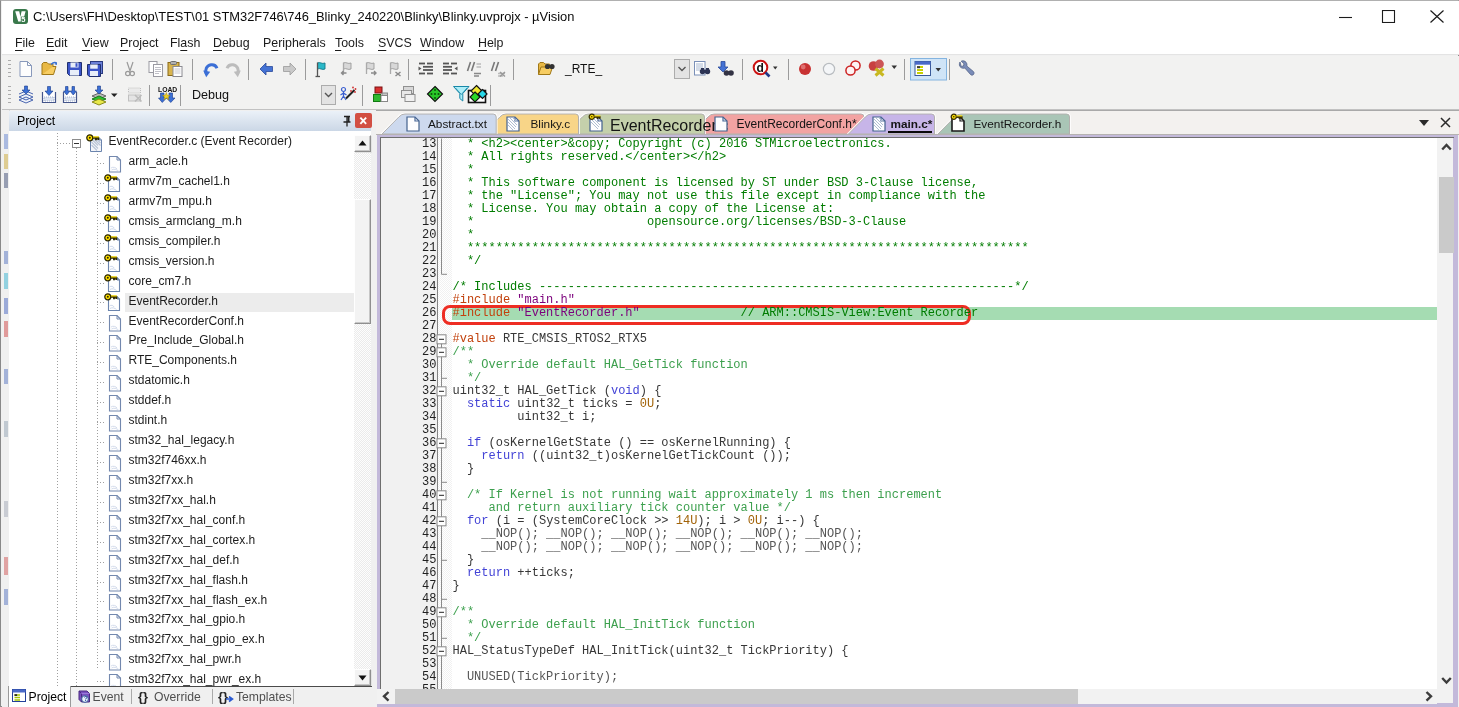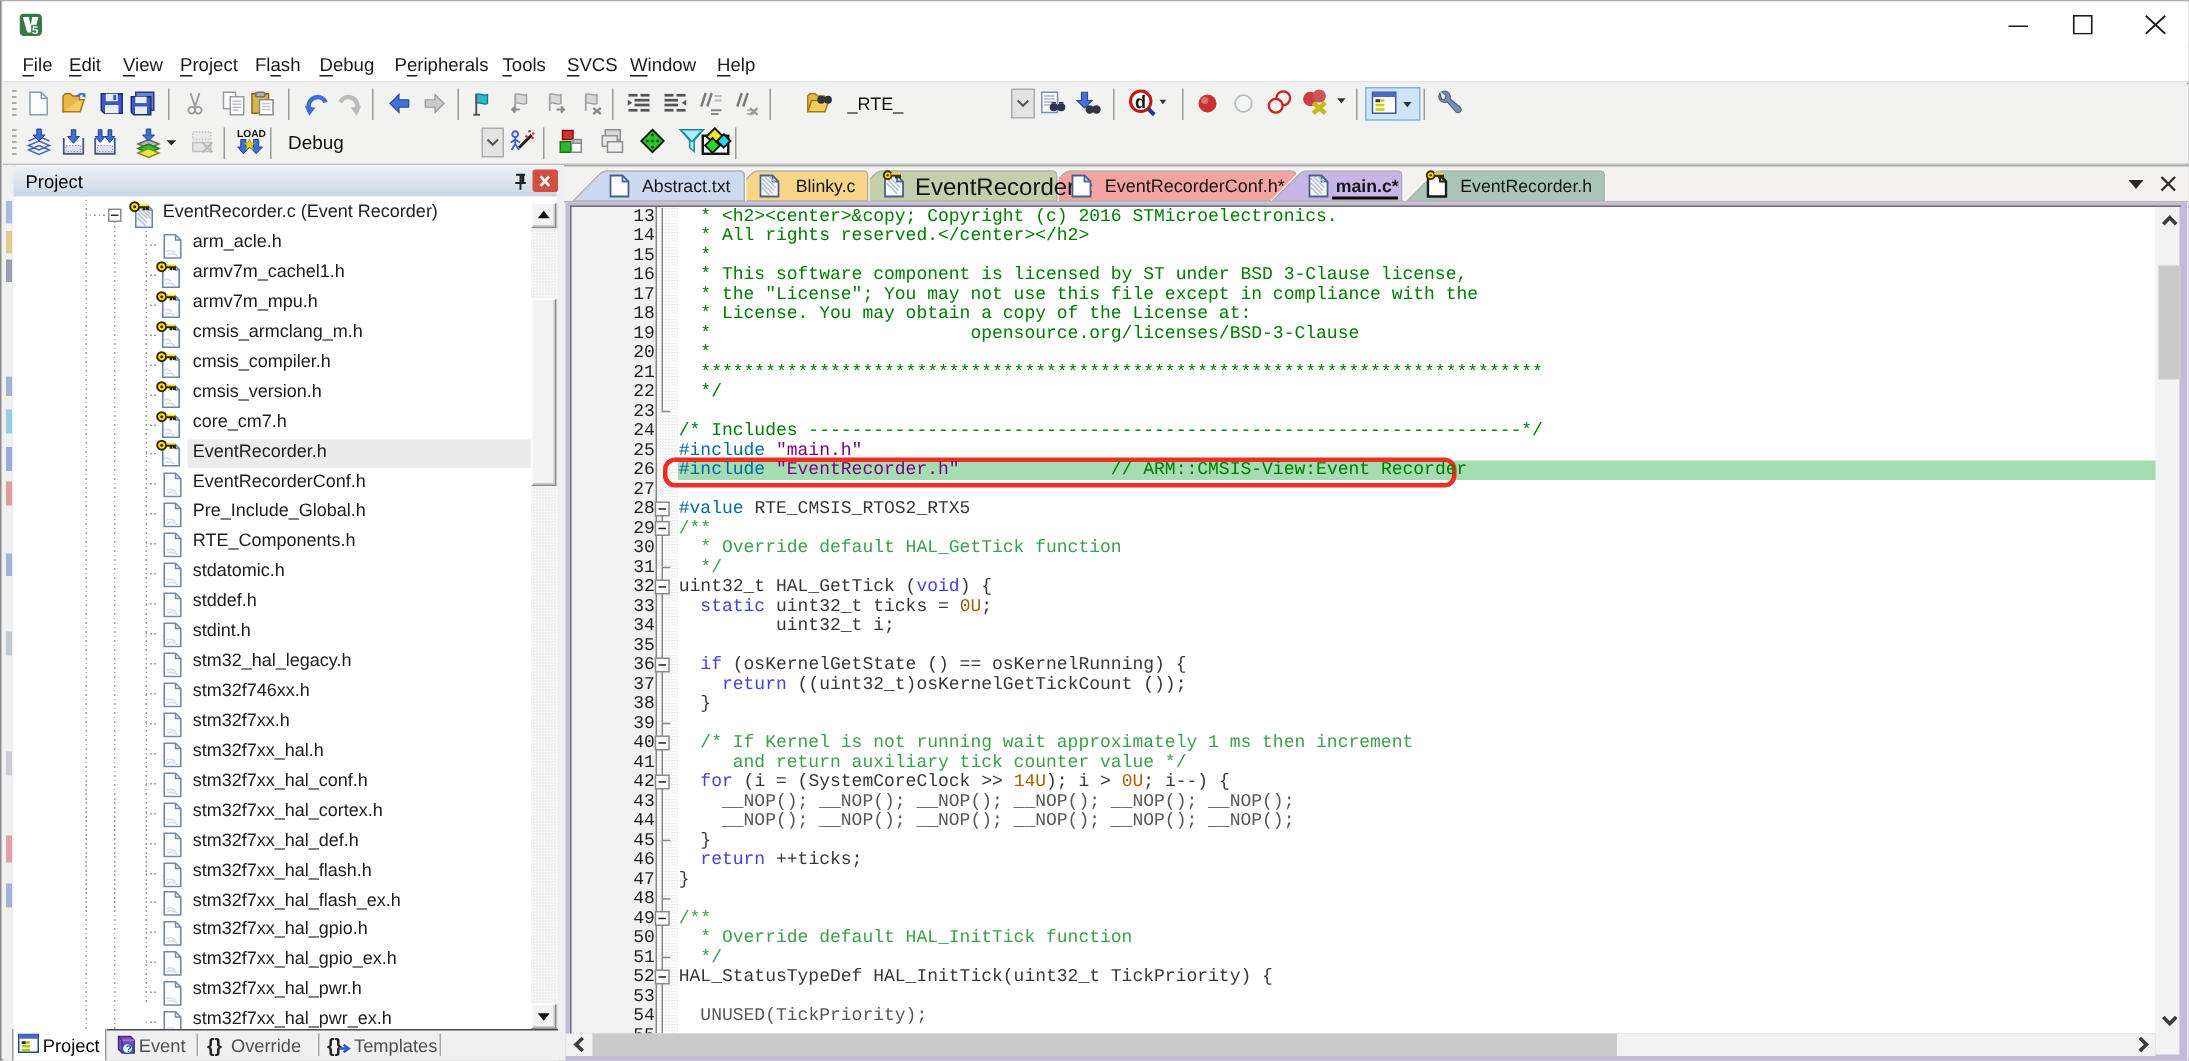--- a/index.html
+++ b/index.html
@@ -36,36 +36,37 @@
   #edtabsbg{position:absolute;left:375px;top:108.5px;width:1083px;height:25.5px;background:#f3f1ef;border-top:1.5px solid #a9a9a9;}
   #edlav{position:absolute;left:375.5px;top:133.8px;width:1081px;height:572.2px;background:#c3b9da;}
   #edtop{position:absolute;left:379px;top:136.3px;width:1073.5px;height:1px;background:#6e6e6e;}
   #edleft{position:absolute;left:379px;top:136.3px;width:1px;height:566.2px;background:#6e6e6e;}
   #edwhite{position:absolute;left:380px;top:137.3px;width:1057.5px;height:550.7px;background:#fff;}
   #gutter{position:absolute;left:380px;top:137.3px;width:55.5px;height:550.7px;background:#f1f1f1;}
   #gutline{position:absolute;left:435.5px;top:137.3px;width:1px;height:550.7px;background:#848484;}
   #foldm{position:absolute;left:436.5px;top:137.3px;width:14.5px;height:550.7px;background-image:conic-gradient(#fff 25%,#f1f1f1 0 50%,#fff 0 75%,#f1f1f1 0);background-size:2px 2px;}
   #gnums{position:absolute;left:406.5px;top:136.8px;width:29px;text-align:right;font-family:"Liberation Mono",monospace;font-size:12px;line-height:13px;color:#1f1f1f;white-space:pre;}
   #code{position:absolute;left:451.5px;top:136.8px;font-family:"Liberation Mono",monospace;font-size:12px;line-height:13px;color:#373737;white-space:pre;}
-  #code .c{color:#007c00}#code .c2{color:#3da04e}#code .p{color:#0369a1}#code .s{color:#7c007c}#code .k{color:#4343d6}#code .n{color:#a16207}#code .g{color:#565656}
+  #code .c{color:#007c00}#code .c2{color:#3da04e}#code .p{color:#c2410c}#code .s{color:#7c007c}#code .k{color:#4343d6}#code .n{color:#a16207}#code .g{color:#565656}
   #grow{position:absolute;left:451px;top:305.9px;width:986.5px;height:13px;background:#a5dcb2;}
   #redrect{position:absolute;left:441px;top:304px;width:528.5px;height:19.8px;border:3.5px solid #ee2d23;border-radius:8px;}
   .fsb{position:absolute;background:#f2f2f2;}
   .fthumb{position:absolute;background:#cacaca;}
 </style>
 </head>
 <body>
 <div id="win">
   <div id="titlebar">
     <svg class="abs" style="left:11px;top:8px" width="15" height="15" viewBox="0 0 15 15">
         <rect x="0" y="0" width="15" height="15" rx="3" fill="#39784b"></rect>
         <path d="M2.2 2.3 L6.2 2.3 L7.4 7.8 L8.6 2.3 L12.6 2.3 L9.9 12.6 L5.2 12.6 Z" fill="#fff"></path>
         <rect x="7.8" y="7.6" width="6" height="6.6" fill="#39784b"></rect>
         <text x="8.3" y="13.4" font-size="7.5" font-weight="bold" fill="#fff" font-family="Liberation Sans">5</text>
       </svg>
+    <div id="title-text">C:\Users\FH\Desktop\TEST\01 STM32F746\746_Blinky_240220\Blinky\Blinky.uvprojx - µVision</div>
     <svg class="abs" style="left:1331px;top:9px" width="120" height="13" viewBox="0 0 120 13">
       <line x1="6" y1="7.5" x2="19" y2="7.5" stroke="#1c1c1c" stroke-width="1.1"></line>
       <rect x="49.5" y="0.5" width="12" height="12" fill="none" stroke="#1c1c1c" stroke-width="1.1"></rect>
       <path d="M97.5 0.5 L110.5 12.5 M110.5 0.5 L97.5 12.5" stroke="#1c1c1c" stroke-width="1.2"></path>
     </svg>
   </div>
   <div id="menubar">
     <span class="mi" style="left:13px"><u>F</u>ile</span>
     <span class="mi" style="left:44px"><u>E</u>dit</span>
     <span class="mi" style="left:80px"><u>V</u>iew</span>

